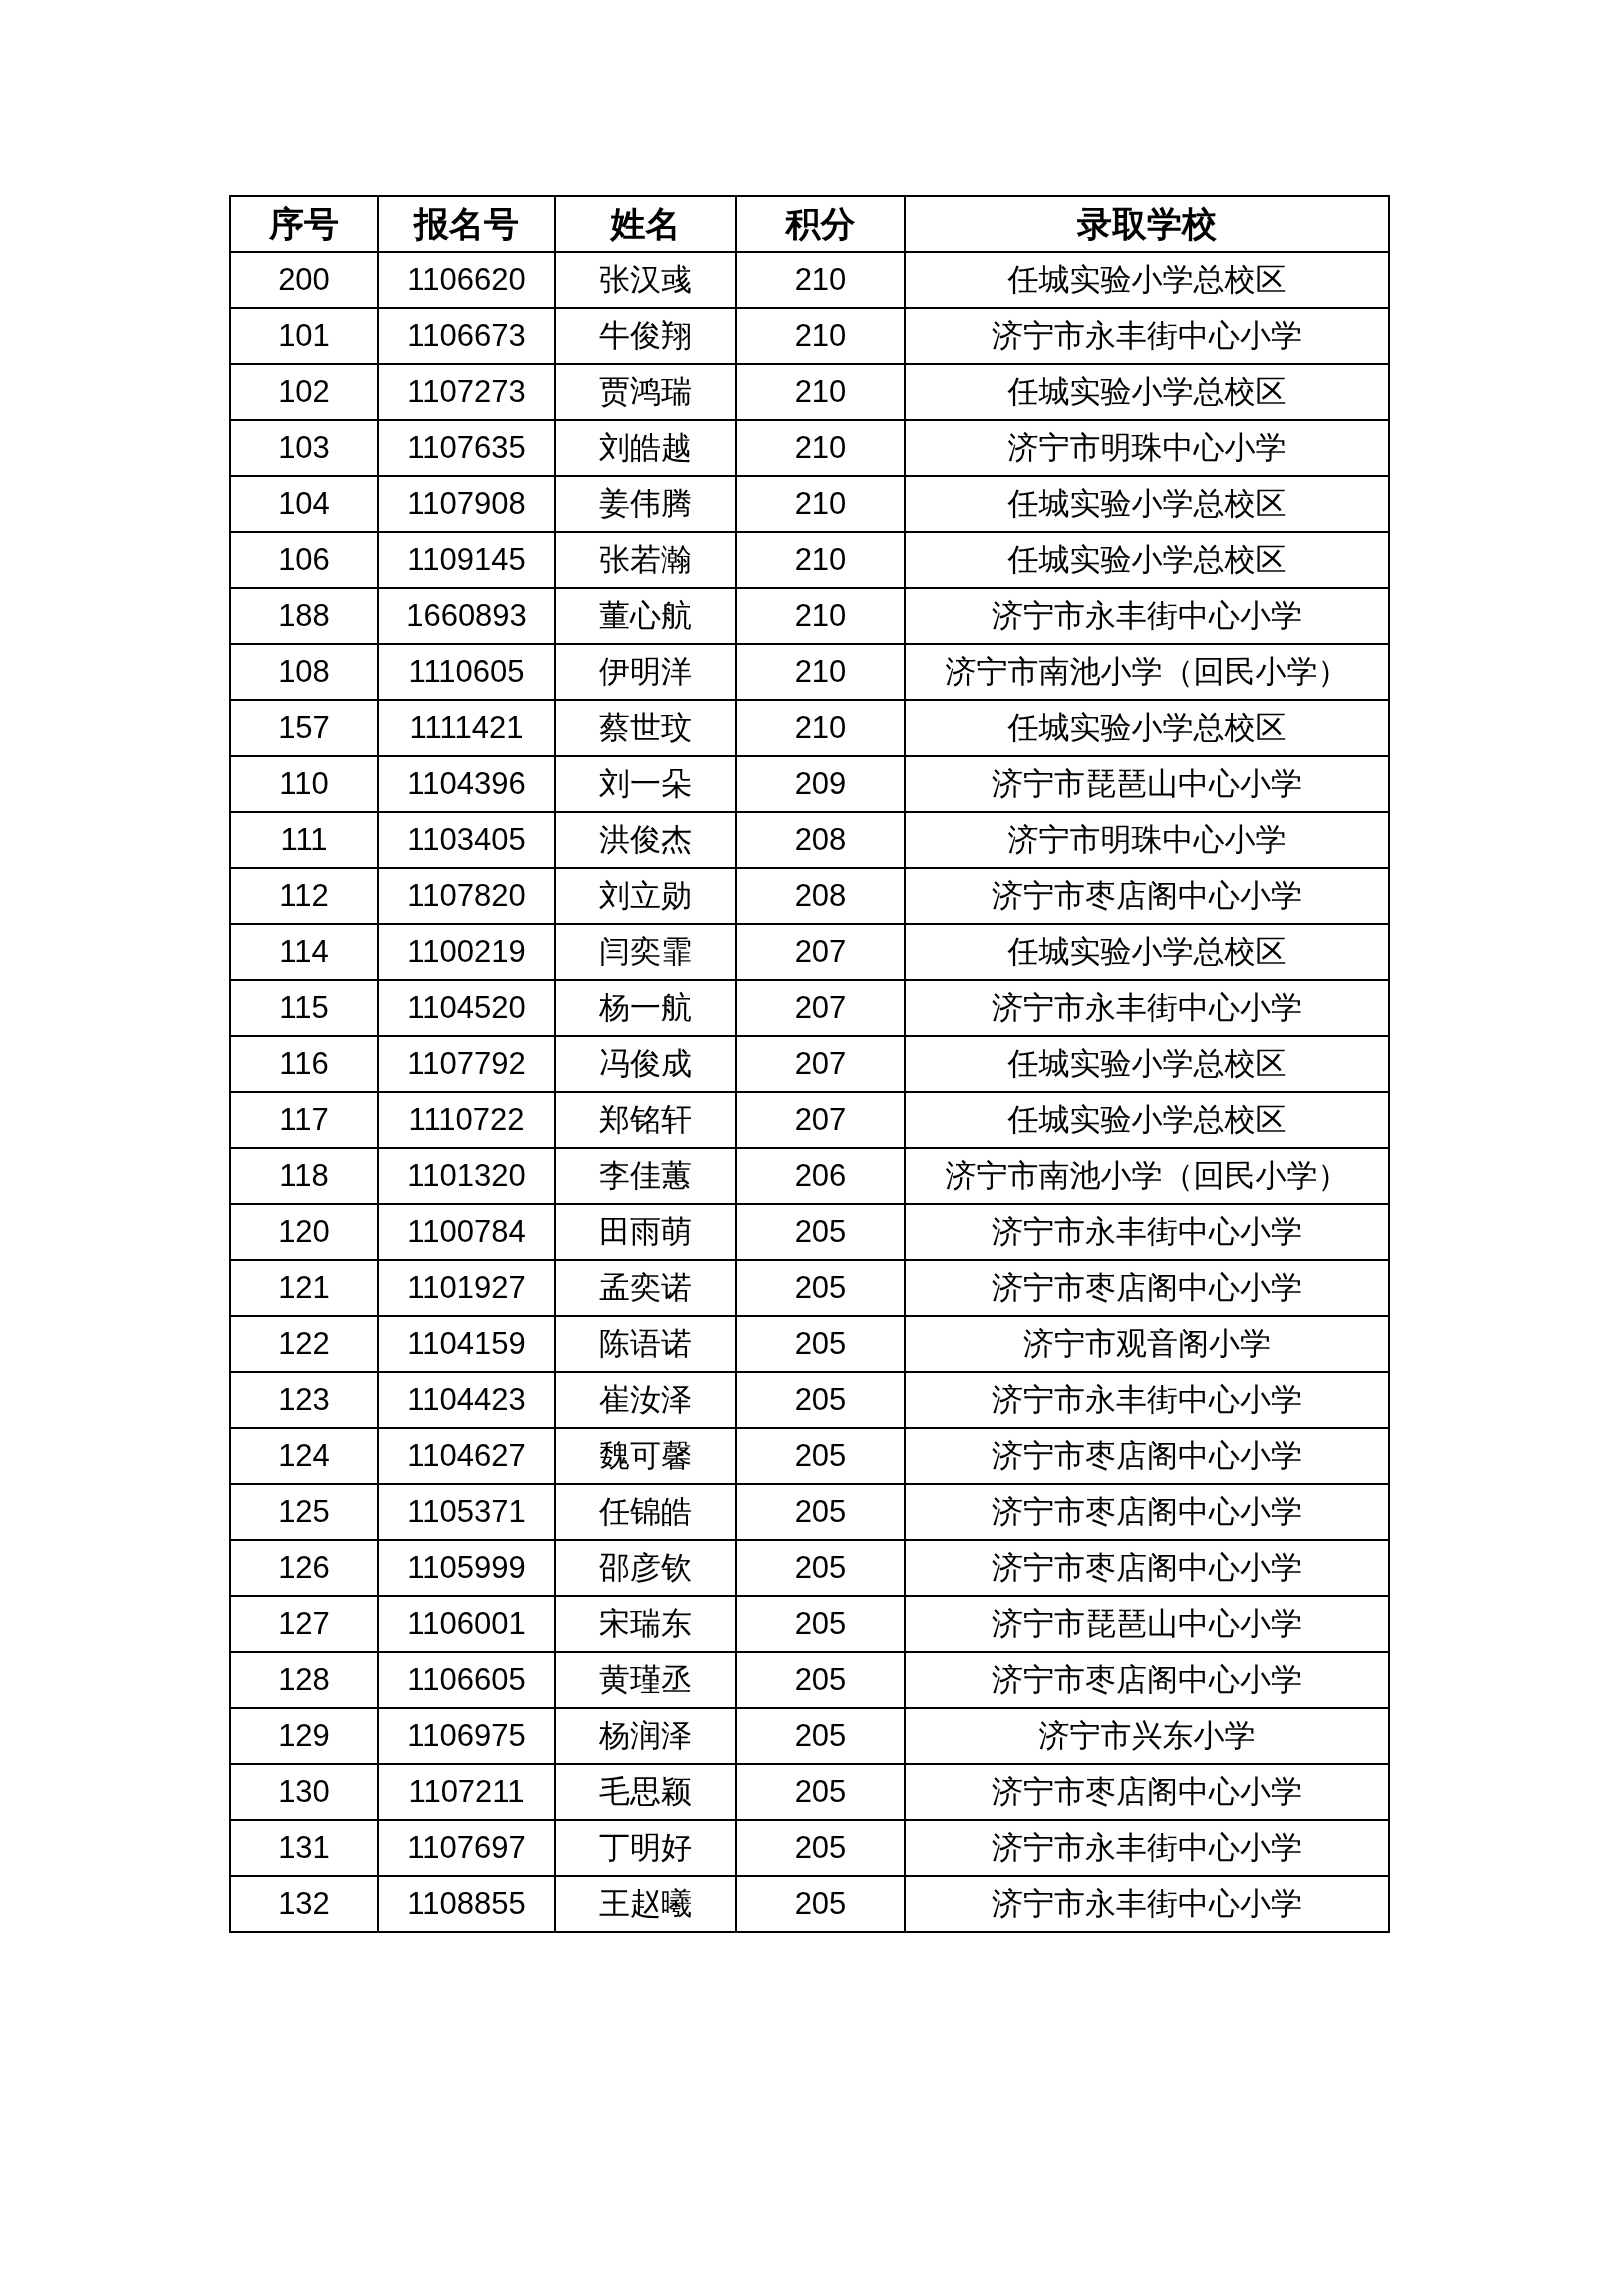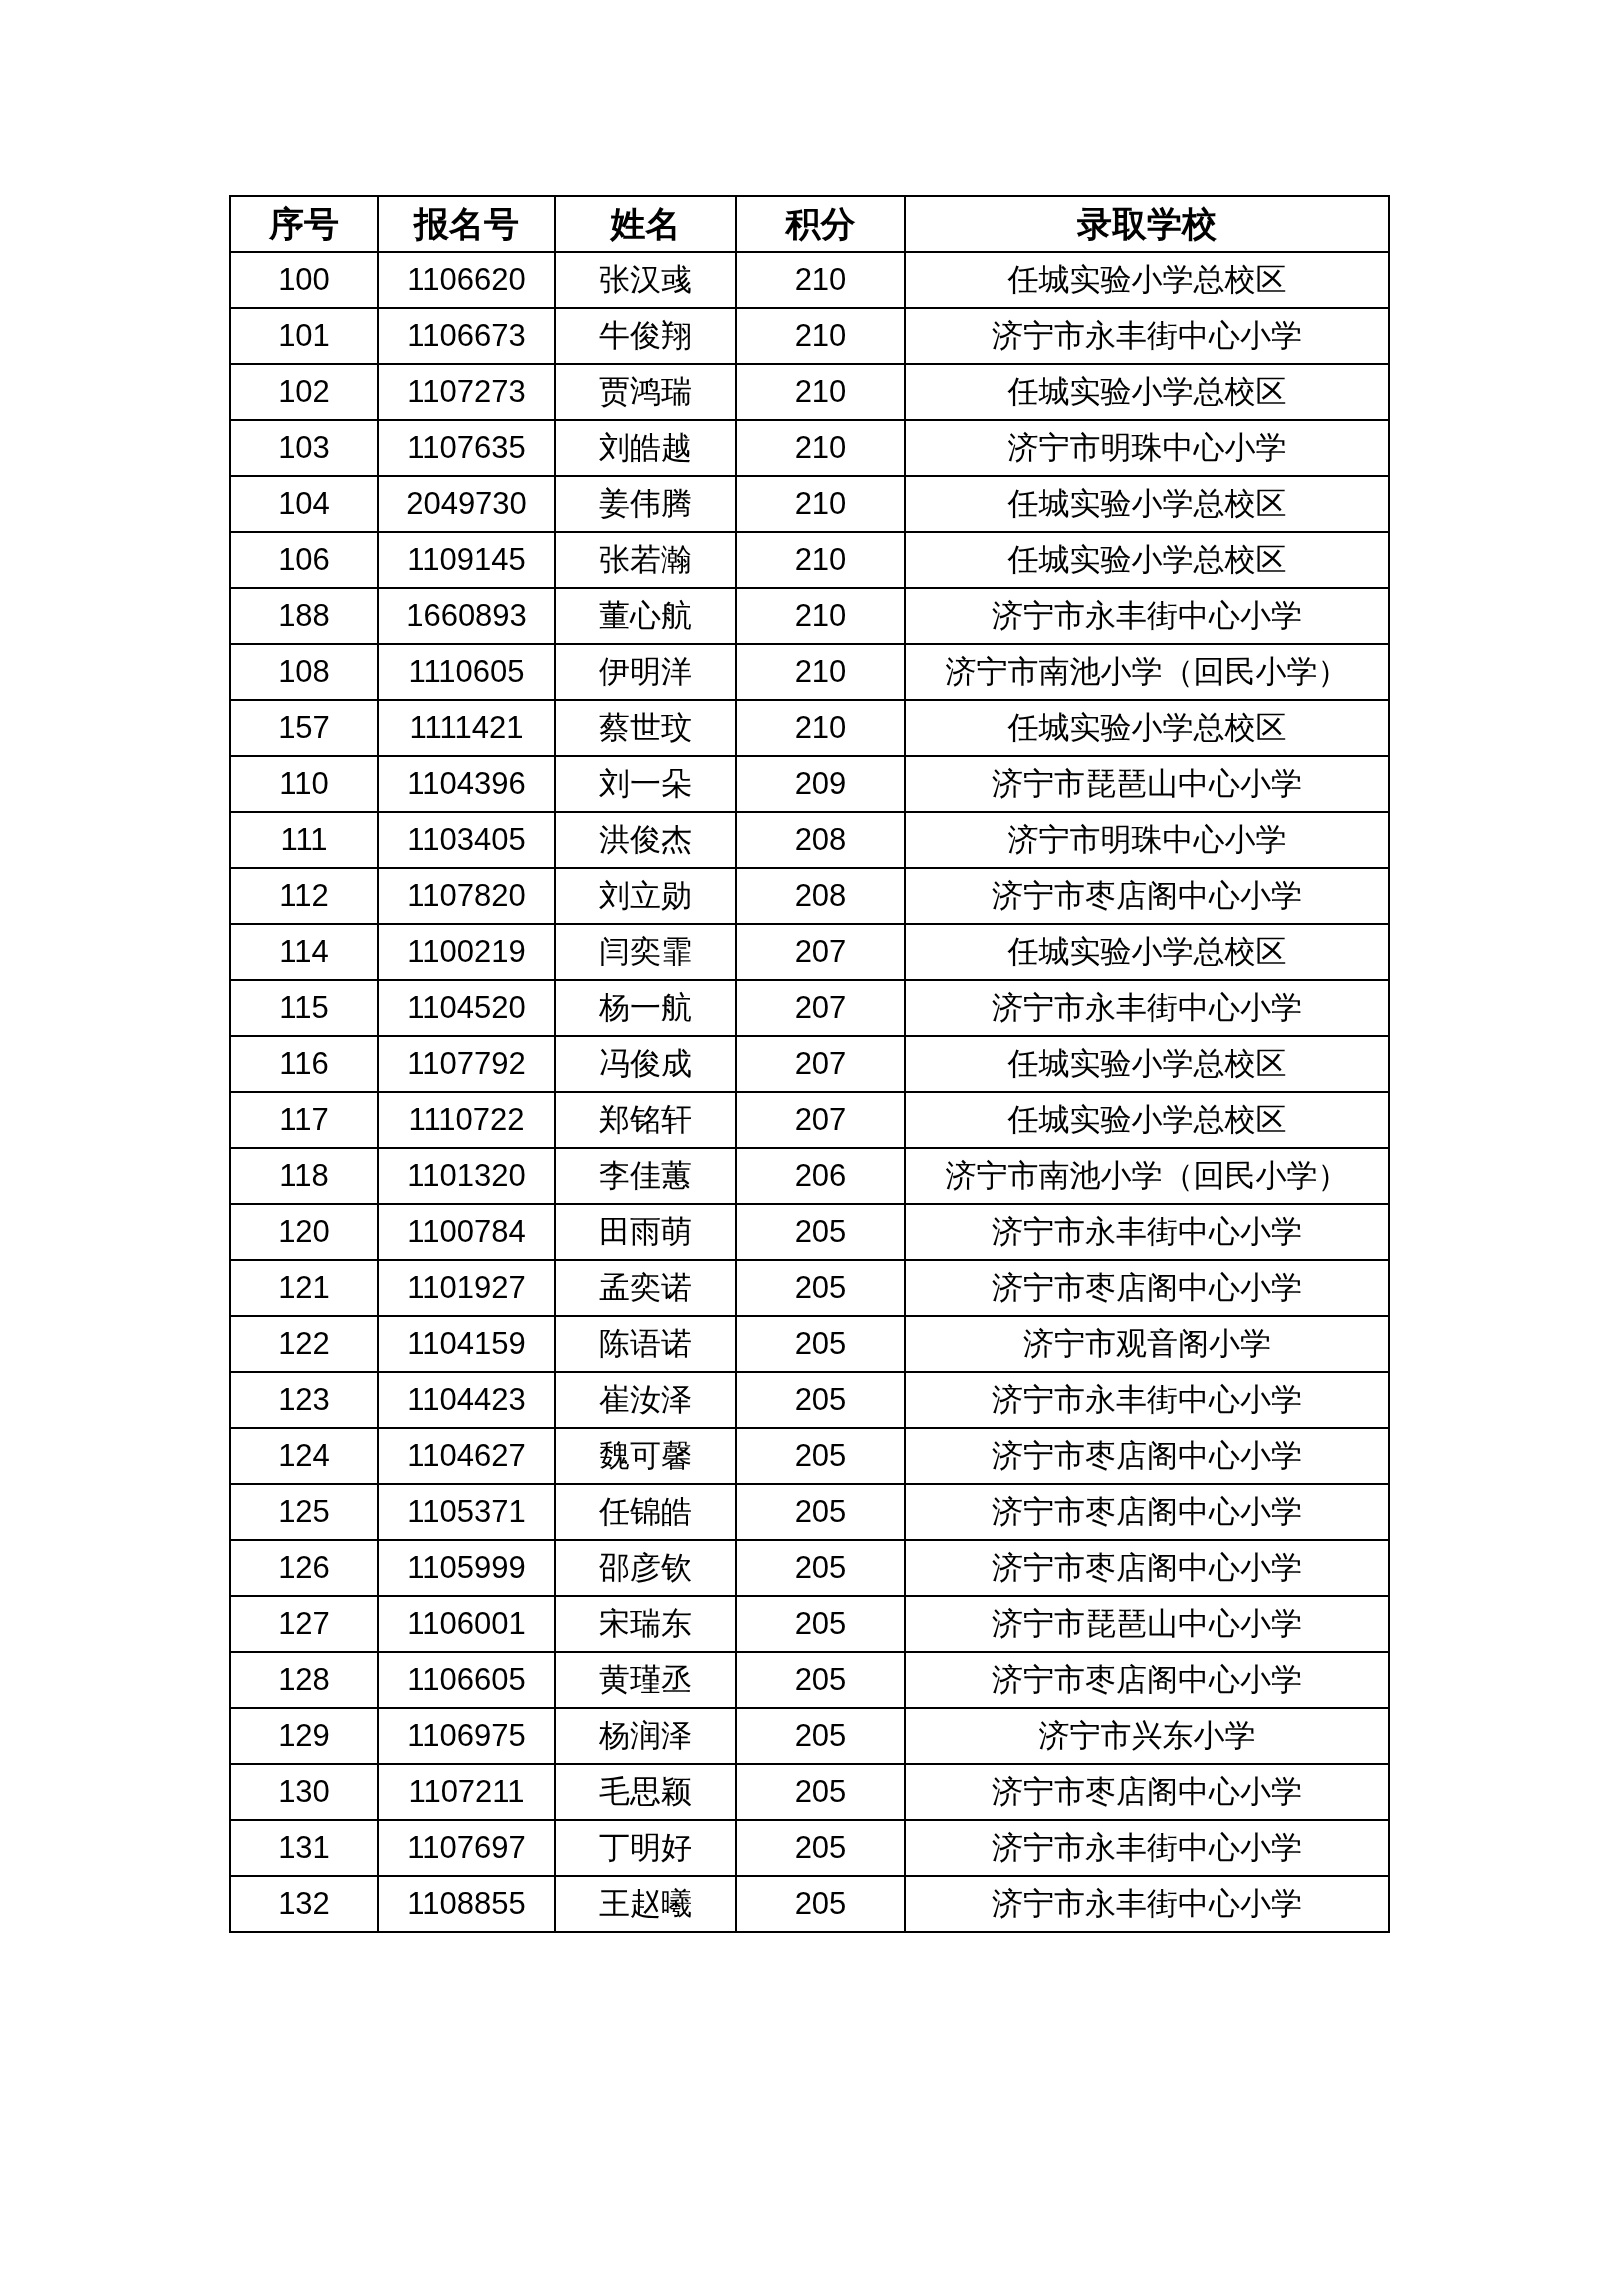--- a/index.html
+++ b/index.html
@@ -66,21 +66,21 @@
       <tr>
         <th>序号</th>
         <th>报名号</th>
         <th>姓名</th>
         <th>积分</th>
         <th>录取学校</th>
       </tr>
     </thead>
     <tbody id="rows">
         <tr>
-          <td>100</td>
+          <td>200</td>
           <td>1106620</td>
           <td>张汉彧</td>
           <td>210</td>
           <td>任城实验小学总校区</td>
         </tr>
         <tr>
           <td>101</td>
           <td>1106673</td>
           <td>牛俊翔</td>
           <td>210</td>
@@ -95,21 +95,21 @@
         </tr>
         <tr>
           <td>103</td>
           <td>1107635</td>
           <td>刘皓越</td>
           <td>210</td>
           <td>济宁市明珠中心小学</td>
         </tr>
         <tr>
           <td>104</td>
-          <td>2049730</td>
+          <td>1107908</td>
           <td>姜伟腾</td>
           <td>210</td>
           <td>任城实验小学总校区</td>
         </tr>
         <tr>
           <td>106</td>
           <td>1109145</td>
           <td>张若瀚</td>
           <td>210</td>
           <td>任城实验小学总校区</td>

